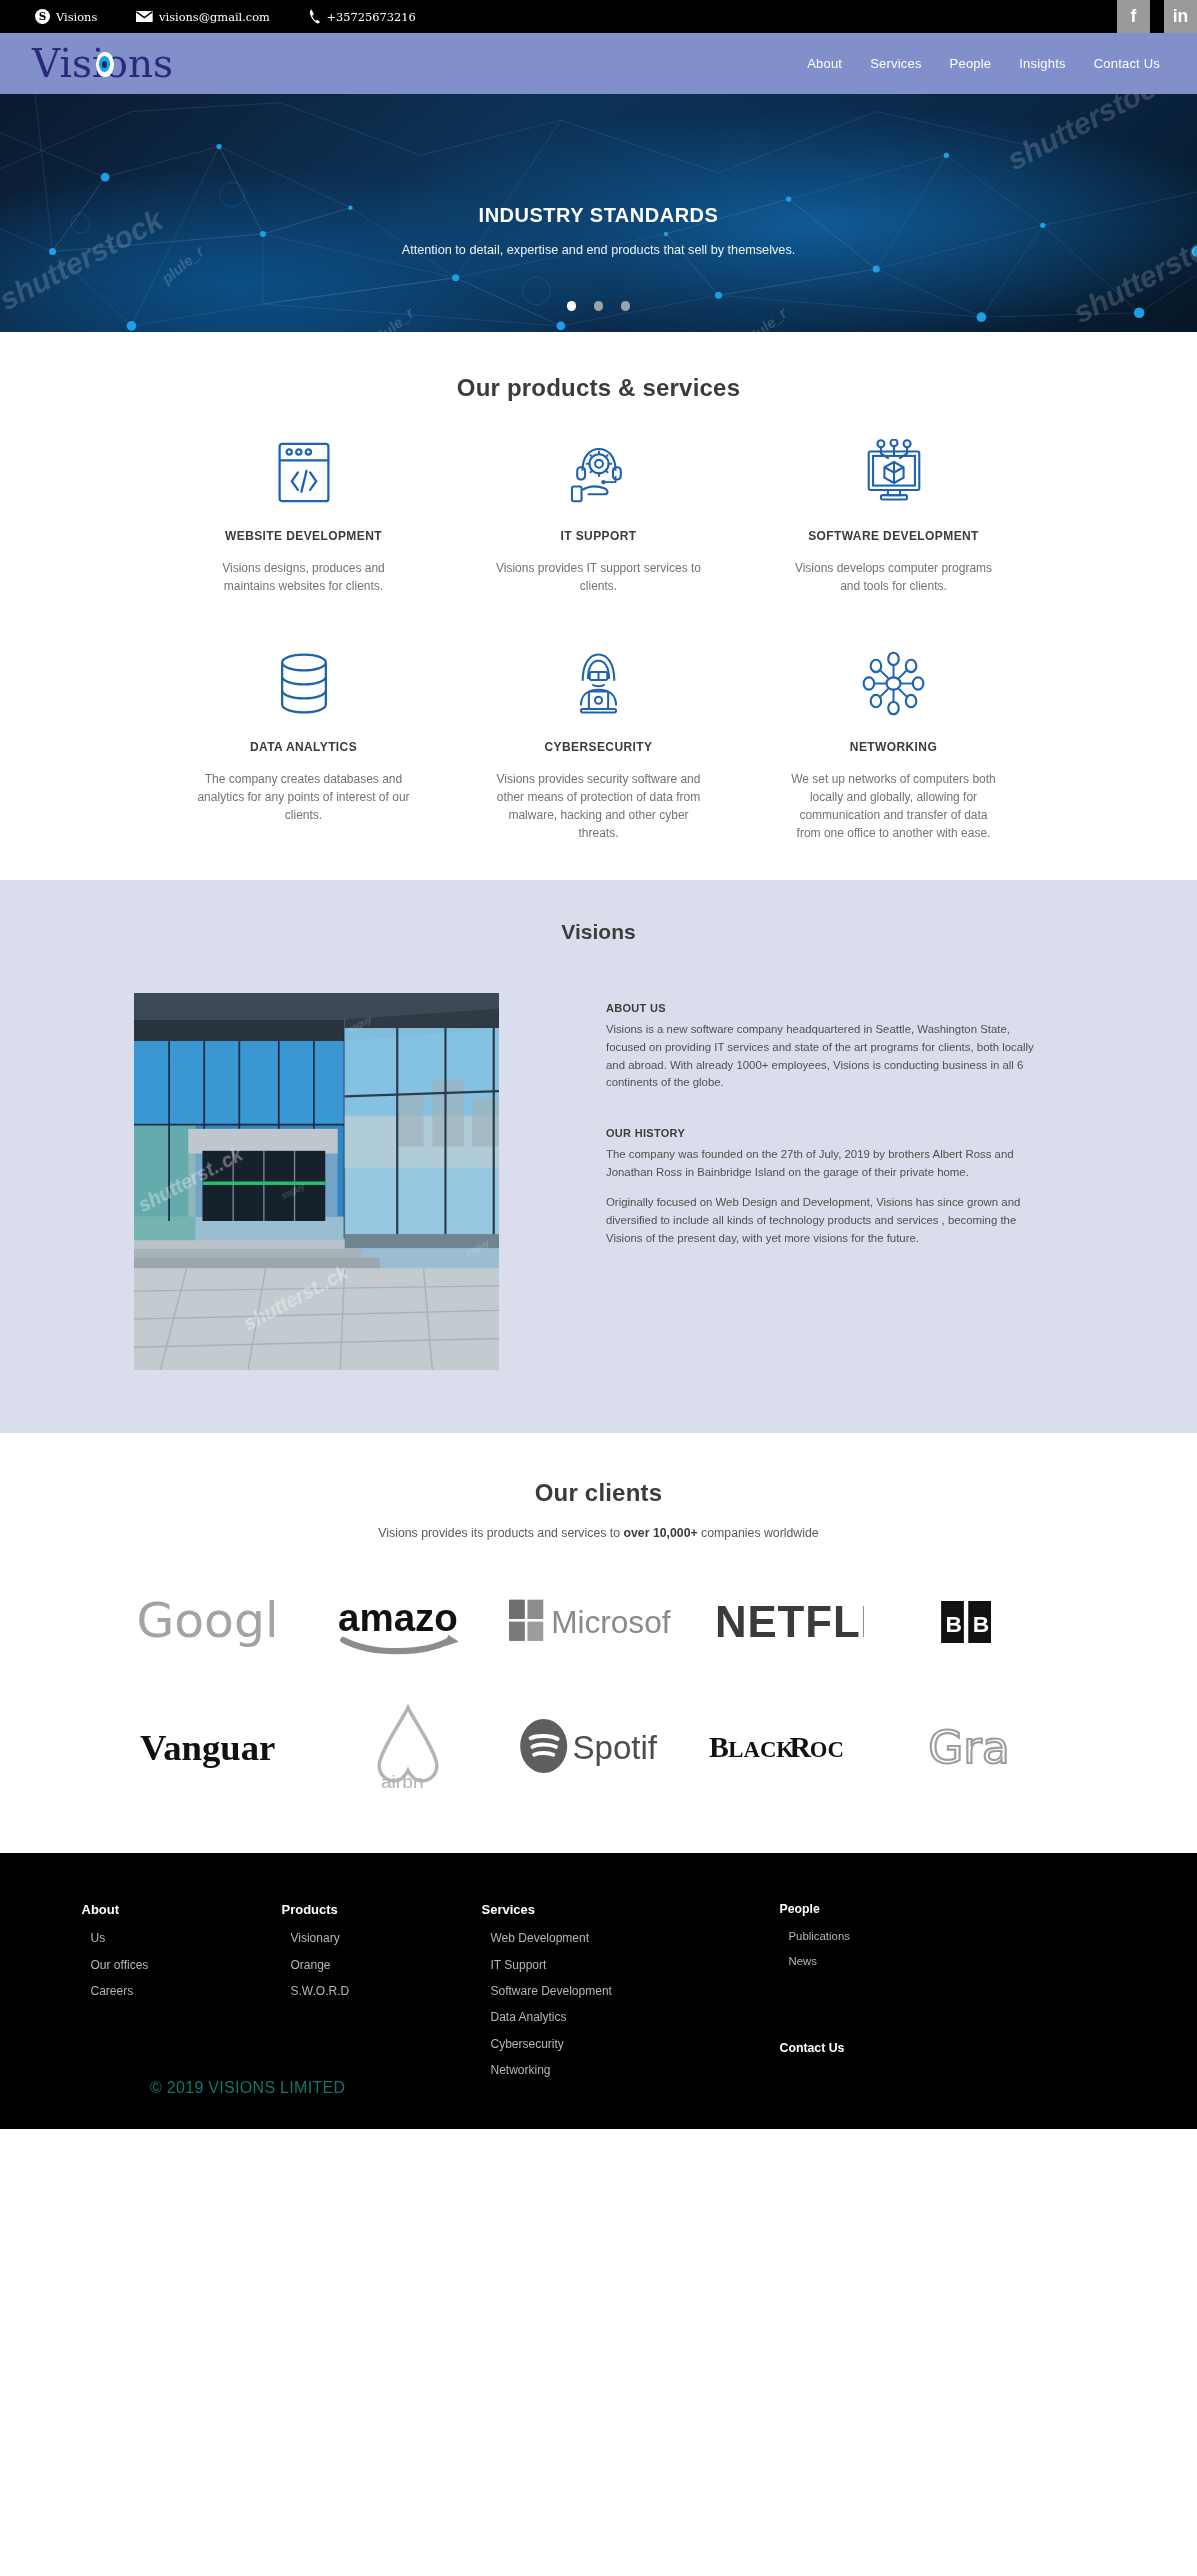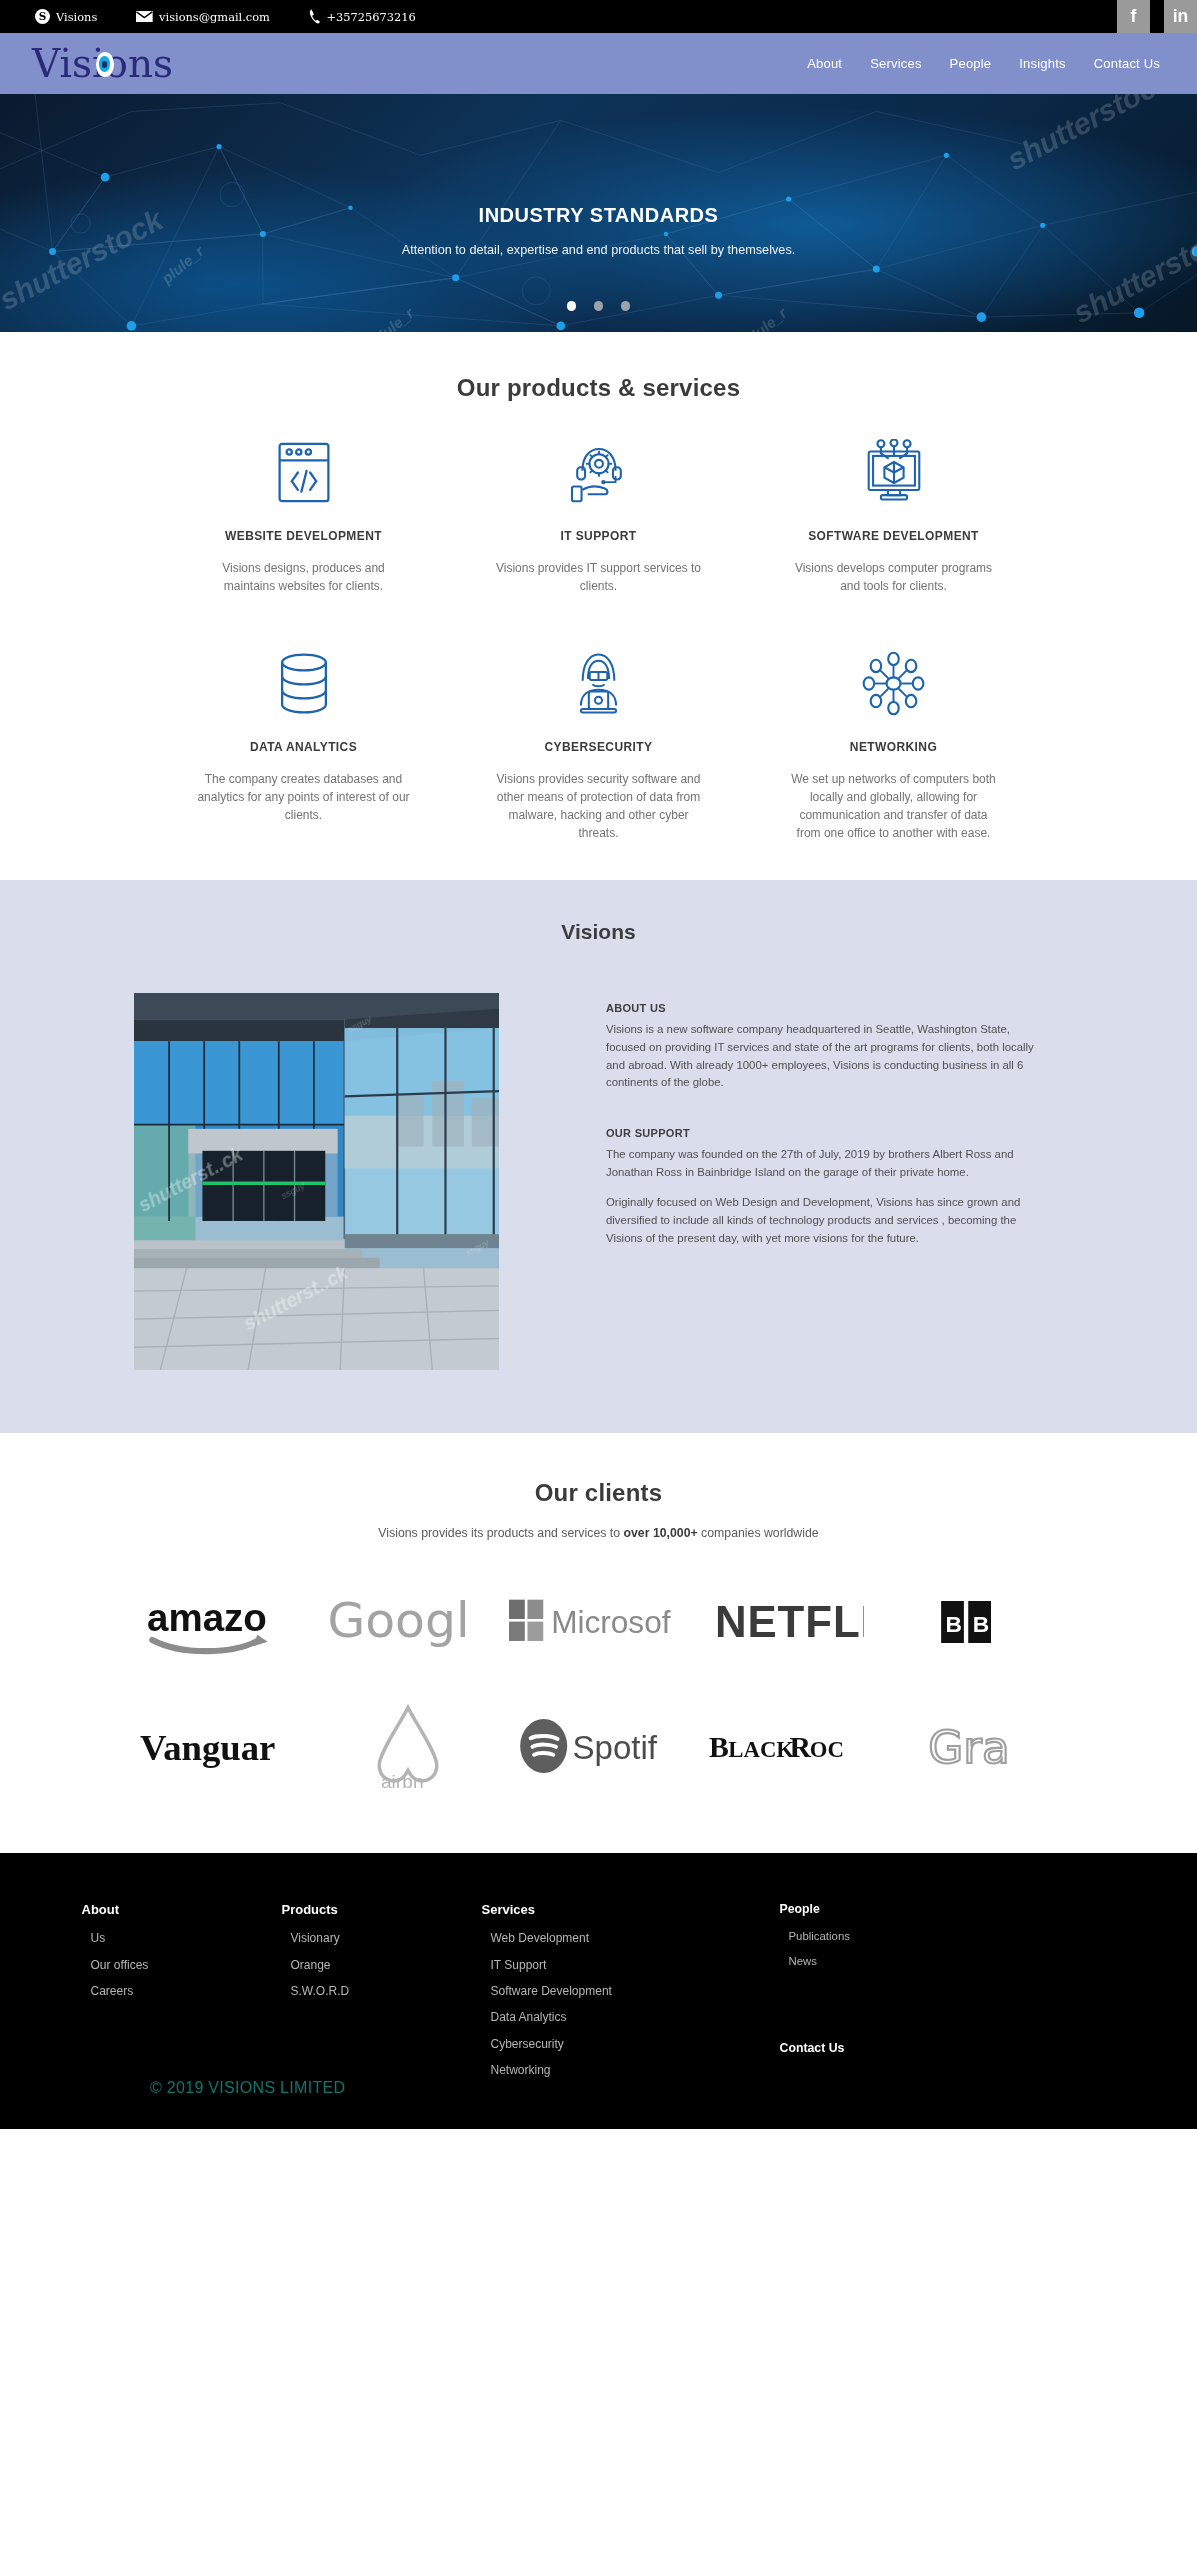--- a/index.html
+++ b/index.html
@@ -483,46 +483,46 @@
           <text x="170" y="235" transform="rotate(-28 170 235)">ssguy</text>
           <text x="380" y="300" transform="rotate(-28 380 300)">ssguy</text>
         </g>
       </svg>
     </div>
 
     <div class="about-text">
       <div class="blk-title">ABOUT US</div>
       <div class="blk-body">Visions is a new software company headquartered in Seattle, Washington State, focused on providing IT services and state of the art programs for clients, both locally and abroad. With already 1000+ employees, Visions is conducting business in all 6 continents of the globe.</div>
       <div class="blk-space"></div>
-      <div class="blk-title">OUR SUPPORT</div>
+      <div class="blk-title">OUR HISTORY</div>
       <div class="blk-body">The company was founded on the 27th of July, 2019 by brothers Albert Ross and Jonathan Ross in Bainbridge Island on the garage of their private home.</div>
       <div class="para-gap"></div>
       <div class="blk-body">Originally focused on Web Design and Development, Visions has since grown and diversified to include all kinds of technology products and services , becoming the Visions of the present day, with yet more visions for the future.</div>
     </div>
 
   </div>
 </div>
 
 <div class="clients">
   <div class="sec-title">Our clients</div>
   <div class="clients-sub">
     <span>Visions provides its products and services to </span><b>over 10,000+</b><span> companies worldwide</span>
   </div>
 
   <div class="logo-row">
     <div class="logo-cell">
+      <svg width="162" height="61" viewBox="0 0 185 70">
+        <text x="0" y="52" font-family="DejaVu Sans, sans-serif" font-size="56" fill="#a3a3a3">Googl</text>
+      </svg>
+    </div>
+    <div class="logo-cell">
       <svg width="140" height="67" viewBox="0 0 160 76">
         <text x="0" y="48" font-family="Liberation Sans, sans-serif" font-size="44" font-weight="bold" fill="#111">amazo</text>
         <path d="M6 58 C40 76 100 74 128 58" stroke="#8c8c8c" stroke-width="7" fill="none" stroke-linecap="round"></path>
         <path d="M126 52 L138 60 L122 65 Z" fill="#8c8c8c"></path>
-      </svg>
-    </div>
-    <div class="logo-cell">
-      <svg width="162" height="61" viewBox="0 0 185 70">
-        <text x="0" y="52" font-family="DejaVu Sans, sans-serif" font-size="56" fill="#a3a3a3">Googl</text>
       </svg>
     </div>
     <div class="logo-cell">
       <svg width="180" height="53" viewBox="0 0 205 60">
         <rect x="0" y="4" width="18" height="22" fill="#6e6e6e"></rect>
         <rect x="21" y="4" width="18" height="22" fill="#8c8c8c"></rect>
         <rect x="0" y="29" width="18" height="22" fill="#7a7a7a"></rect>
         <rect x="21" y="29" width="18" height="22" fill="#9c9c9c"></rect>
         <text x="48" y="42" font-family="Liberation Sans, sans-serif" font-size="36" fill="#8a8a8a">Microsof</text>
       </svg>

